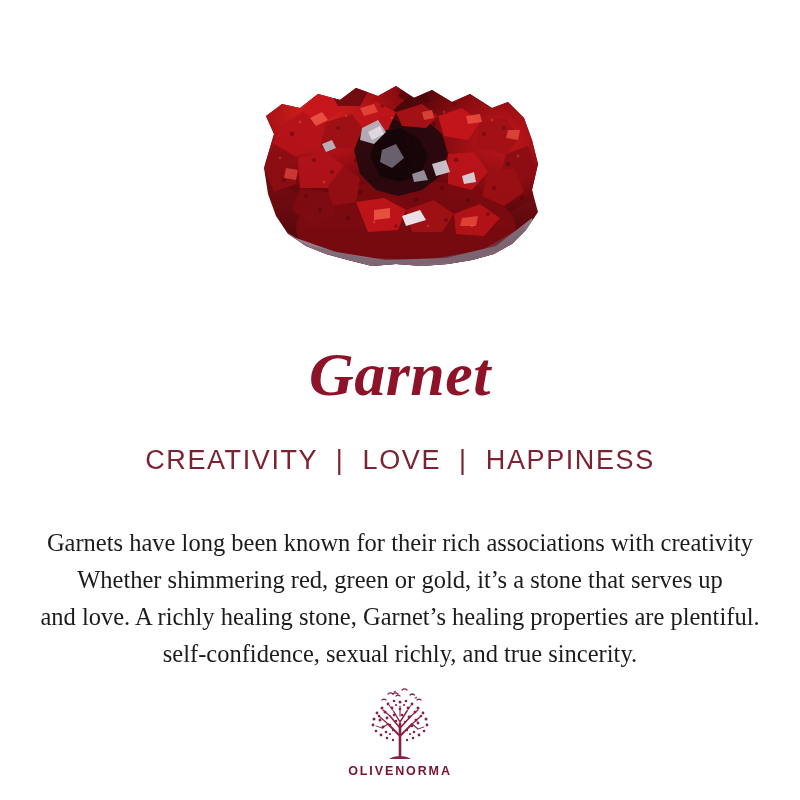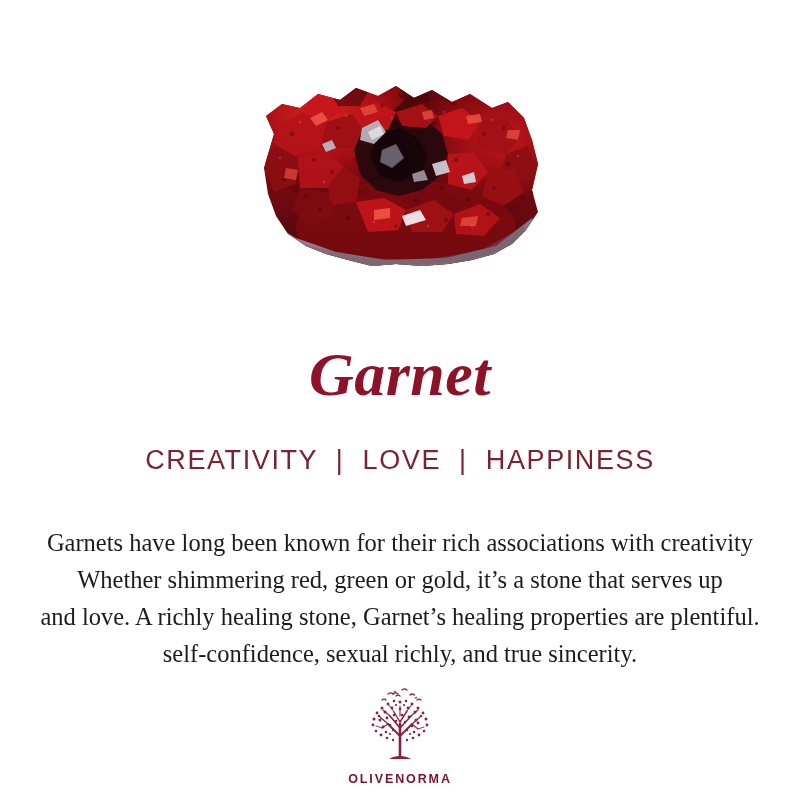--- a/index.html
+++ b/index.html
@@ -105,21 +105,21 @@
     text-align: center;
   }
   #logo-mark {
     display: block;
     margin: 0 auto;
     width: 84px;
     height: 80px;
   }
   #logo-word {
     display: block;
-    margin-top: 8px;
+    margin-top: 0;
     font-family: "Liberation Sans", sans-serif;
     font-size: 12.5px;
     font-weight: 700;
     letter-spacing: 1.9px;
     color: #7a1230;
   }
 </style>
 </head>
 <body>
 

